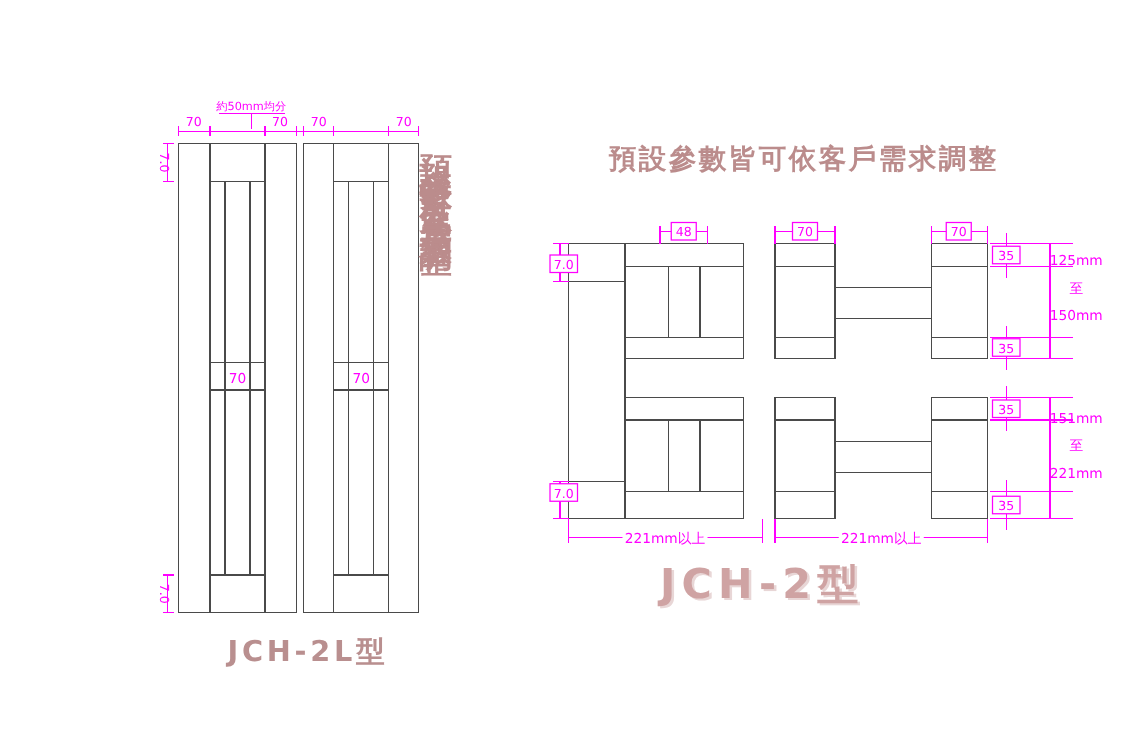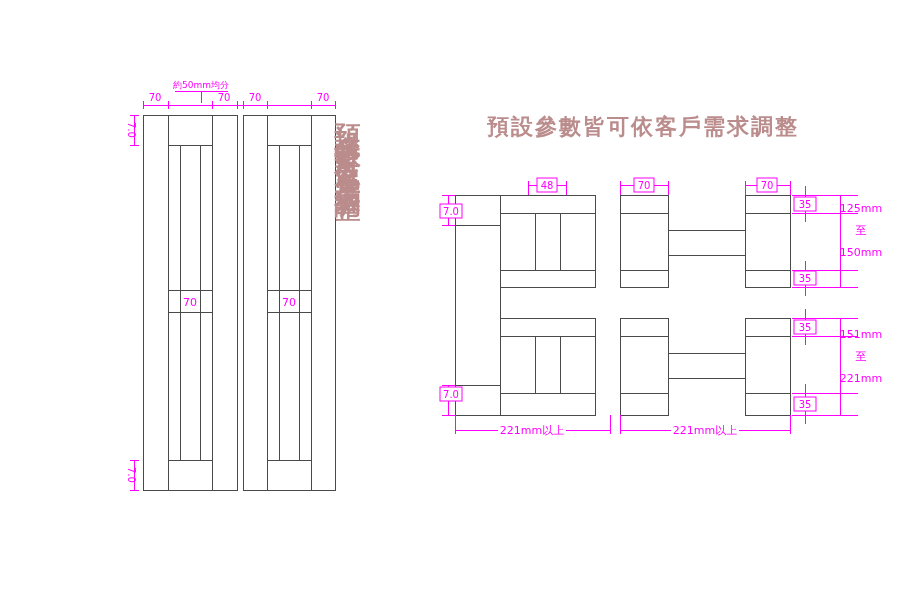--- a/index.html
+++ b/index.html
@@ -80,20 +80,21 @@
         <line x1="12" y1="415" x2="21" y2="415"></line>
       <text x="10" y="400" transform="rotate(90 10 400)">7.0</text>
 
       <text x="72" y="231" class="big">70</text>
       <text x="171" y="231" class="big">70</text>
     </g>
   </svg>
 
   <div class="v-note">預設參數皆可依客戶需求調整</div>
 
+  <div class="l-title">JCH-2L型</div>
 
   <div class="h-note">預設參數皆可依客戶需求調整</div>
 
   <svg style="left:440px;top:160px;" width="445" height="285" viewBox="0 0 445 285">
 
     <g class="ink">
 
       <rect x="15" y="35" width="45" height="220"></rect>
       <line x1="15" y1="65" x2="60" y2="65"></line>
       <line x1="15" y1="225" x2="60" y2="225"></line>
@@ -217,14 +218,15 @@
       <line x1="180" y1="255" x2="180" y2="273"></line>
         <line x1="350" y1="255" x2="350" y2="273"></line>
       <line x1="180" y1="270" x2="350" y2="270"></line>
       <line x1="180" y1="266" x2="180" y2="274"></line>
         <line x1="350" y1="266" x2="350" y2="274"></line>
       <rect class="wbg" x="231" y="262" width="68" height="15"></rect>
       <text x="265" y="274" class="big">221mm以上</text>
     </g>
   </svg>
 
+  <div class="r-title">JCH-2型</div>
 
 </div>
 
 </body></html>

